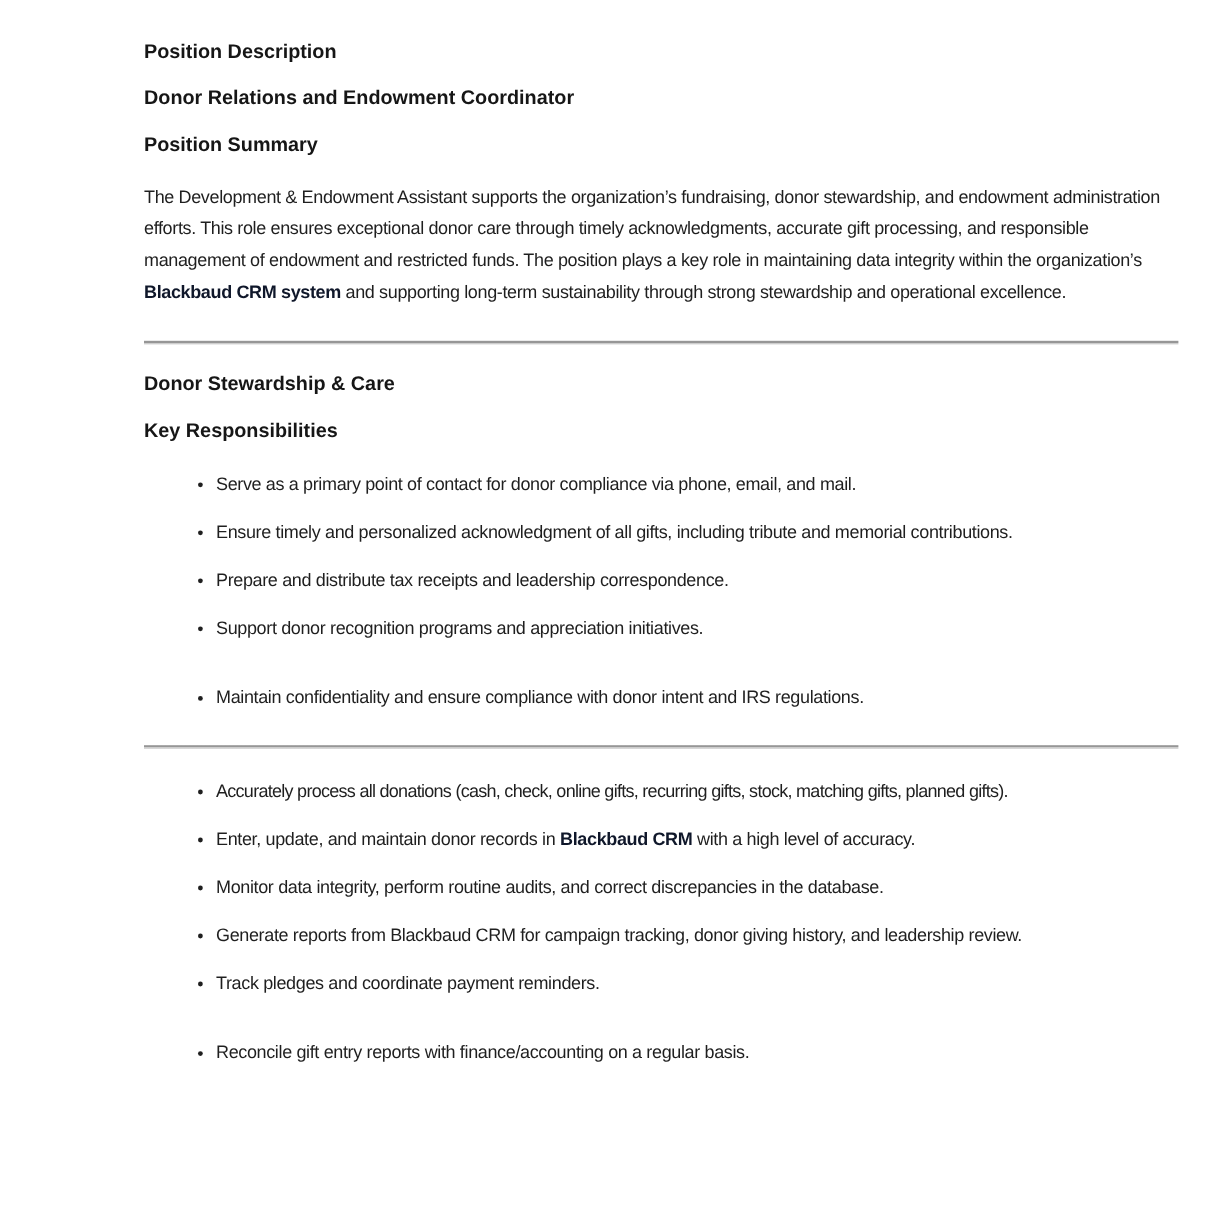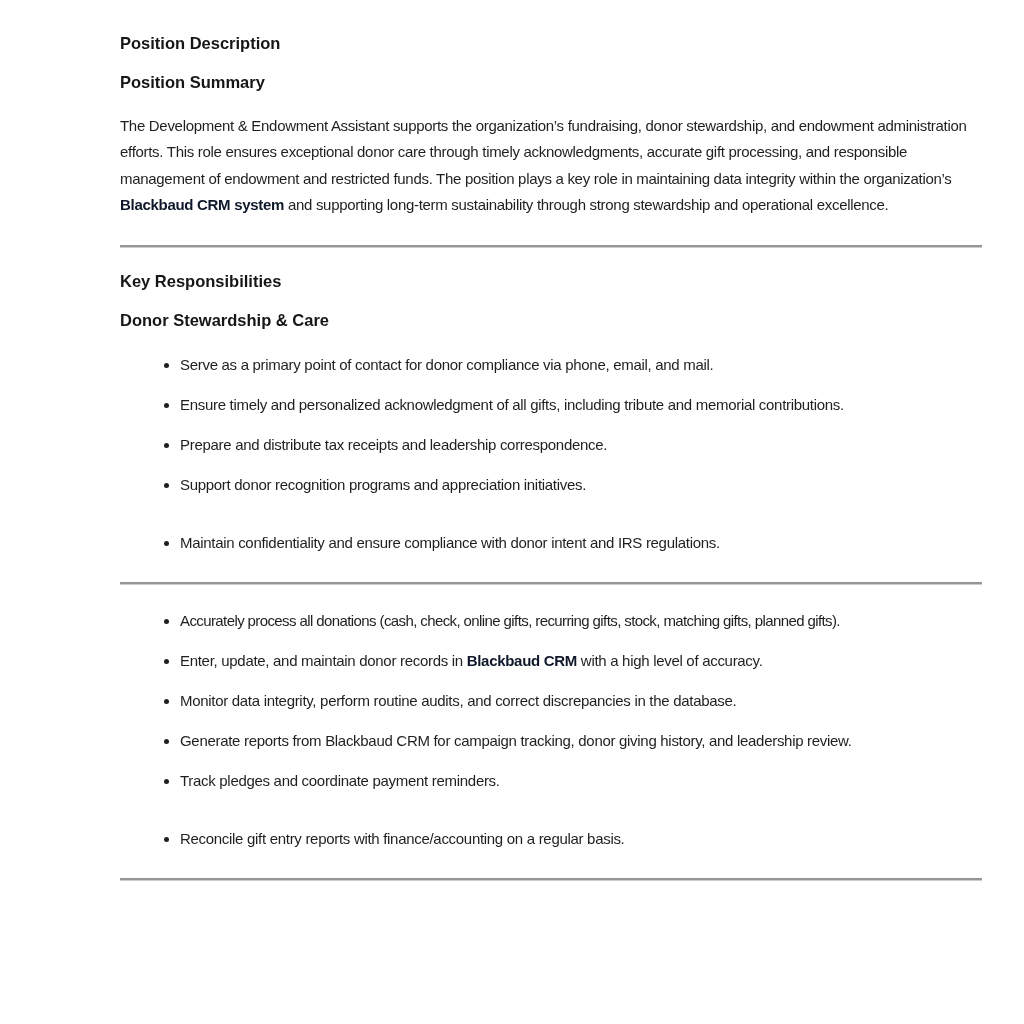--- a/index.html
+++ b/index.html
@@ -86,28 +86,29 @@
     color: #1f4e9f;
   }
 </style>
 </head>
 <body>
 
 <div class="page">
   <div class="content">
 
     <p class="h">Position Description</p>
+    <p class="h">Donor Relations and Endowment Coordinator</p>
     <p class="h">Position Summary</p>
 
     <p class="para"><span>The Development &amp; Endowment Assistant supports the organization’s fundraising, donor stewardship, and endowment administration efforts. This role ensures exceptional donor care through timely acknowledgments, accurate gift processing, and responsible management of endowment and restricted funds. The position plays a key role in maintaining data integrity within the organization’s </span><strong>Blackbaud CRM system</strong><span> and supporting long-term sustainability through strong stewardship and operational excellence.</span></p>
 
     <hr class="divider">
 
+    <p class="h">Donor Stewardship &amp; Care</p>
     <p class="h">Key Responsibilities</p>
-    <p class="h">Donor Stewardship &amp; Care</p>
 
     <ul class="bullets">
       <li>Serve as a primary point of contact for donor compliance via phone, email, and mail.</li>
       <li>Ensure timely and personalized acknowledgment of all gifts, including tribute and memorial contributions.</li>
       <li>Prepare and distribute tax receipts and leadership correspondence.</li>
       <li>Support donor recognition programs and appreciation initiatives.</li>
       <li>Maintain confidentiality and ensure compliance with donor intent and IRS regulations.</li>
     </ul>
 
     <hr class="divider">

